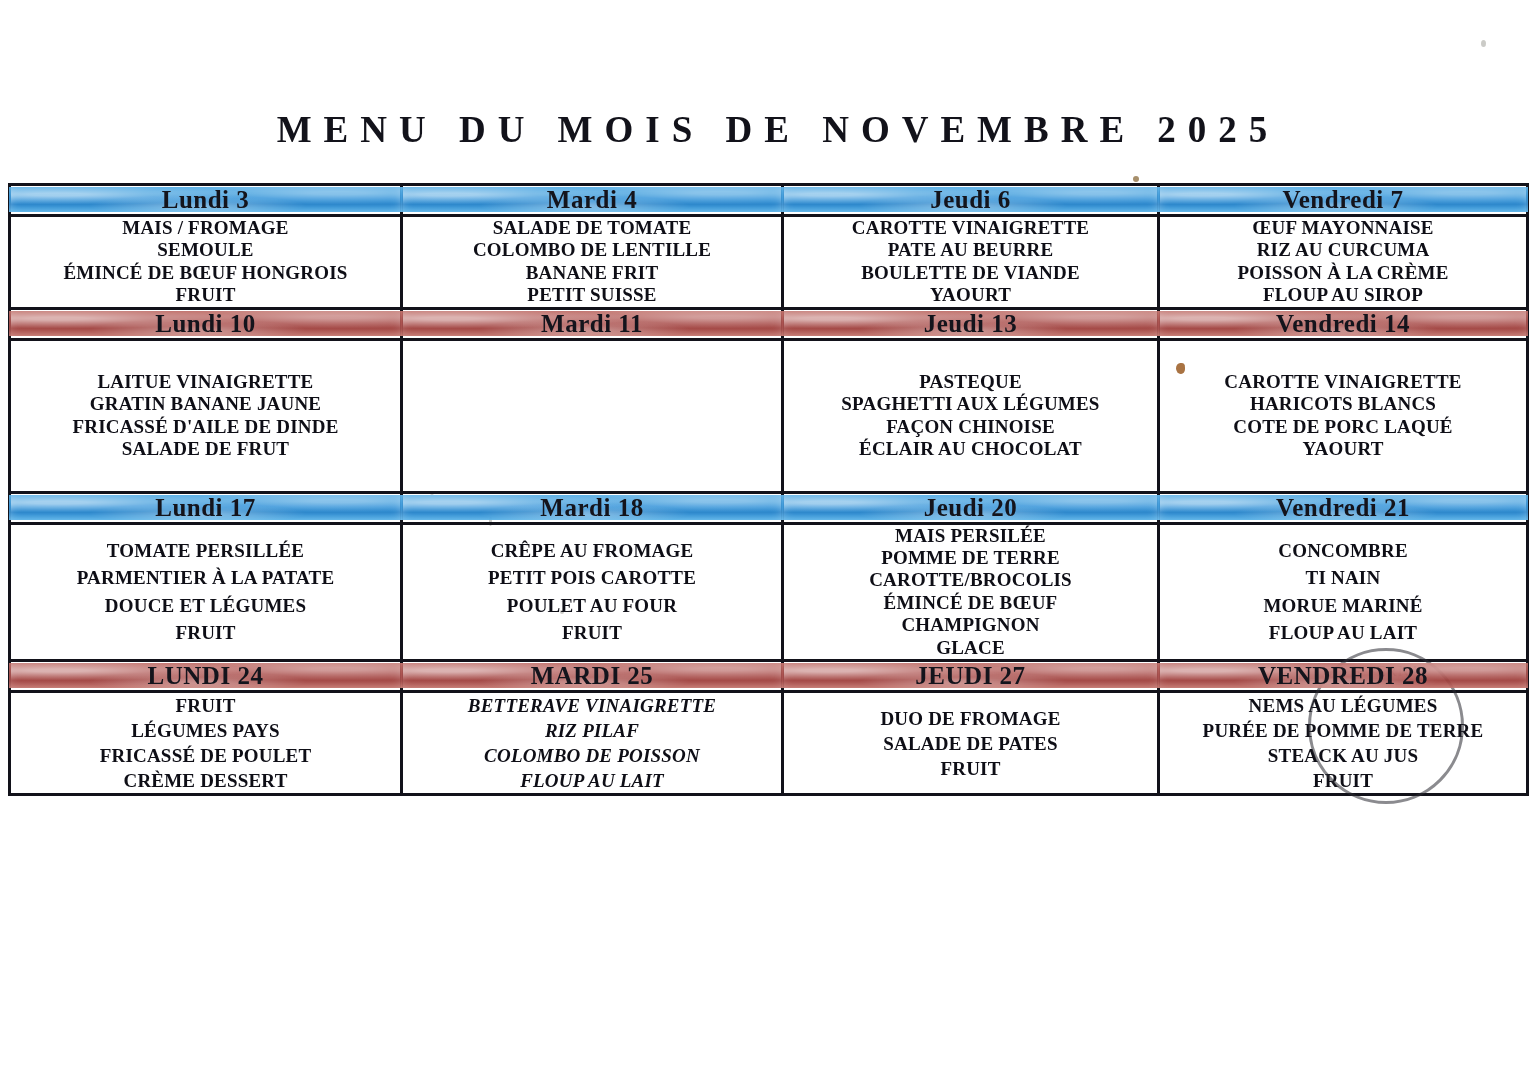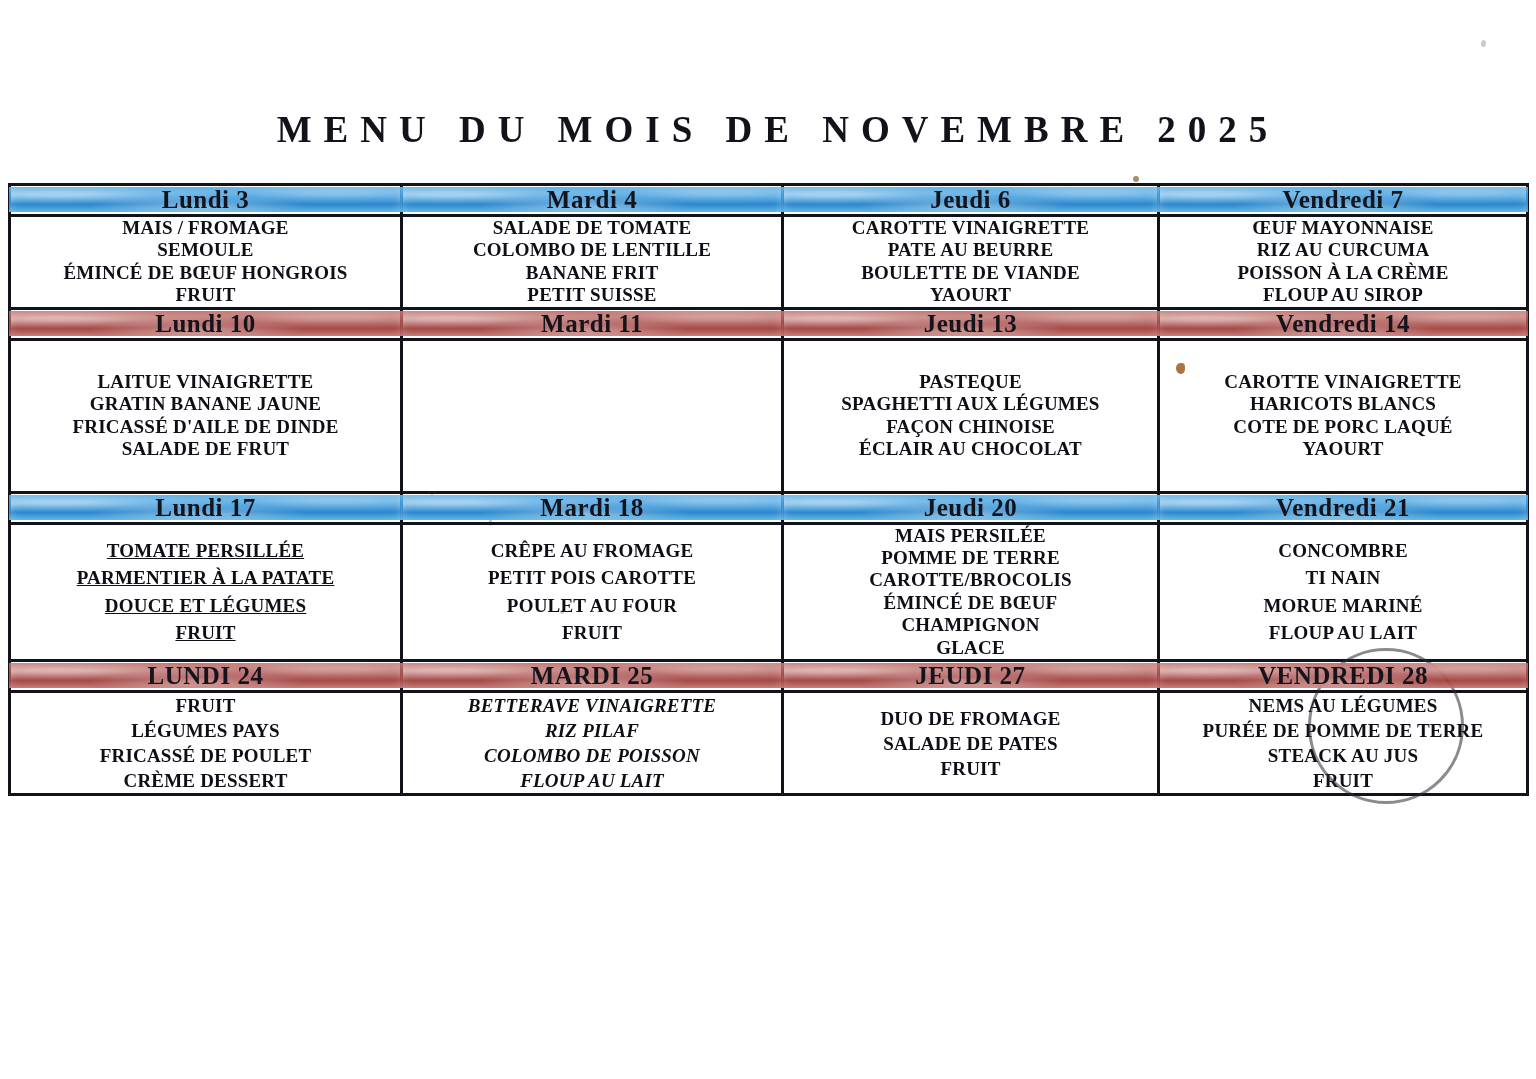--- a/index.html
+++ b/index.html
@@ -232,21 +232,21 @@
         </td>
       </tr>
 
       <tr>
         <td class="day-header band-blue"><span class="hl-text">Lundi 17</span></td>
         <td class="day-header band-blue"><span class="hl-text">Mardi 18</span></td>
         <td class="day-header band-blue"><span class="hl-text">Jeudi 20</span></td>
         <td class="day-header band-blue"><span class="hl-text">Vendredi 21</span></td>
       </tr>
       <tr>
-        <td class="meal-cell" style="line-height:1.45;text-decoration:underline;">
+        <td class="meal-cell" style="line-height:1.45;">
           <span class="line">TOMATE PERSILLÉE</span>
           <span class="line">PARMENTIER À LA PATATE</span>
           <span class="line">DOUCE ET LÉGUMES</span>
           <span class="line">FRUIT</span>
         </td>
         <td class="meal-cell" style="line-height:1.45;">
           <span class="line">CRÊPE AU FROMAGE</span>
           <span class="line">PETIT POIS CAROTTE</span>
           <span class="line">POULET AU FOUR</span>
           <span class="line">FRUIT</span>

